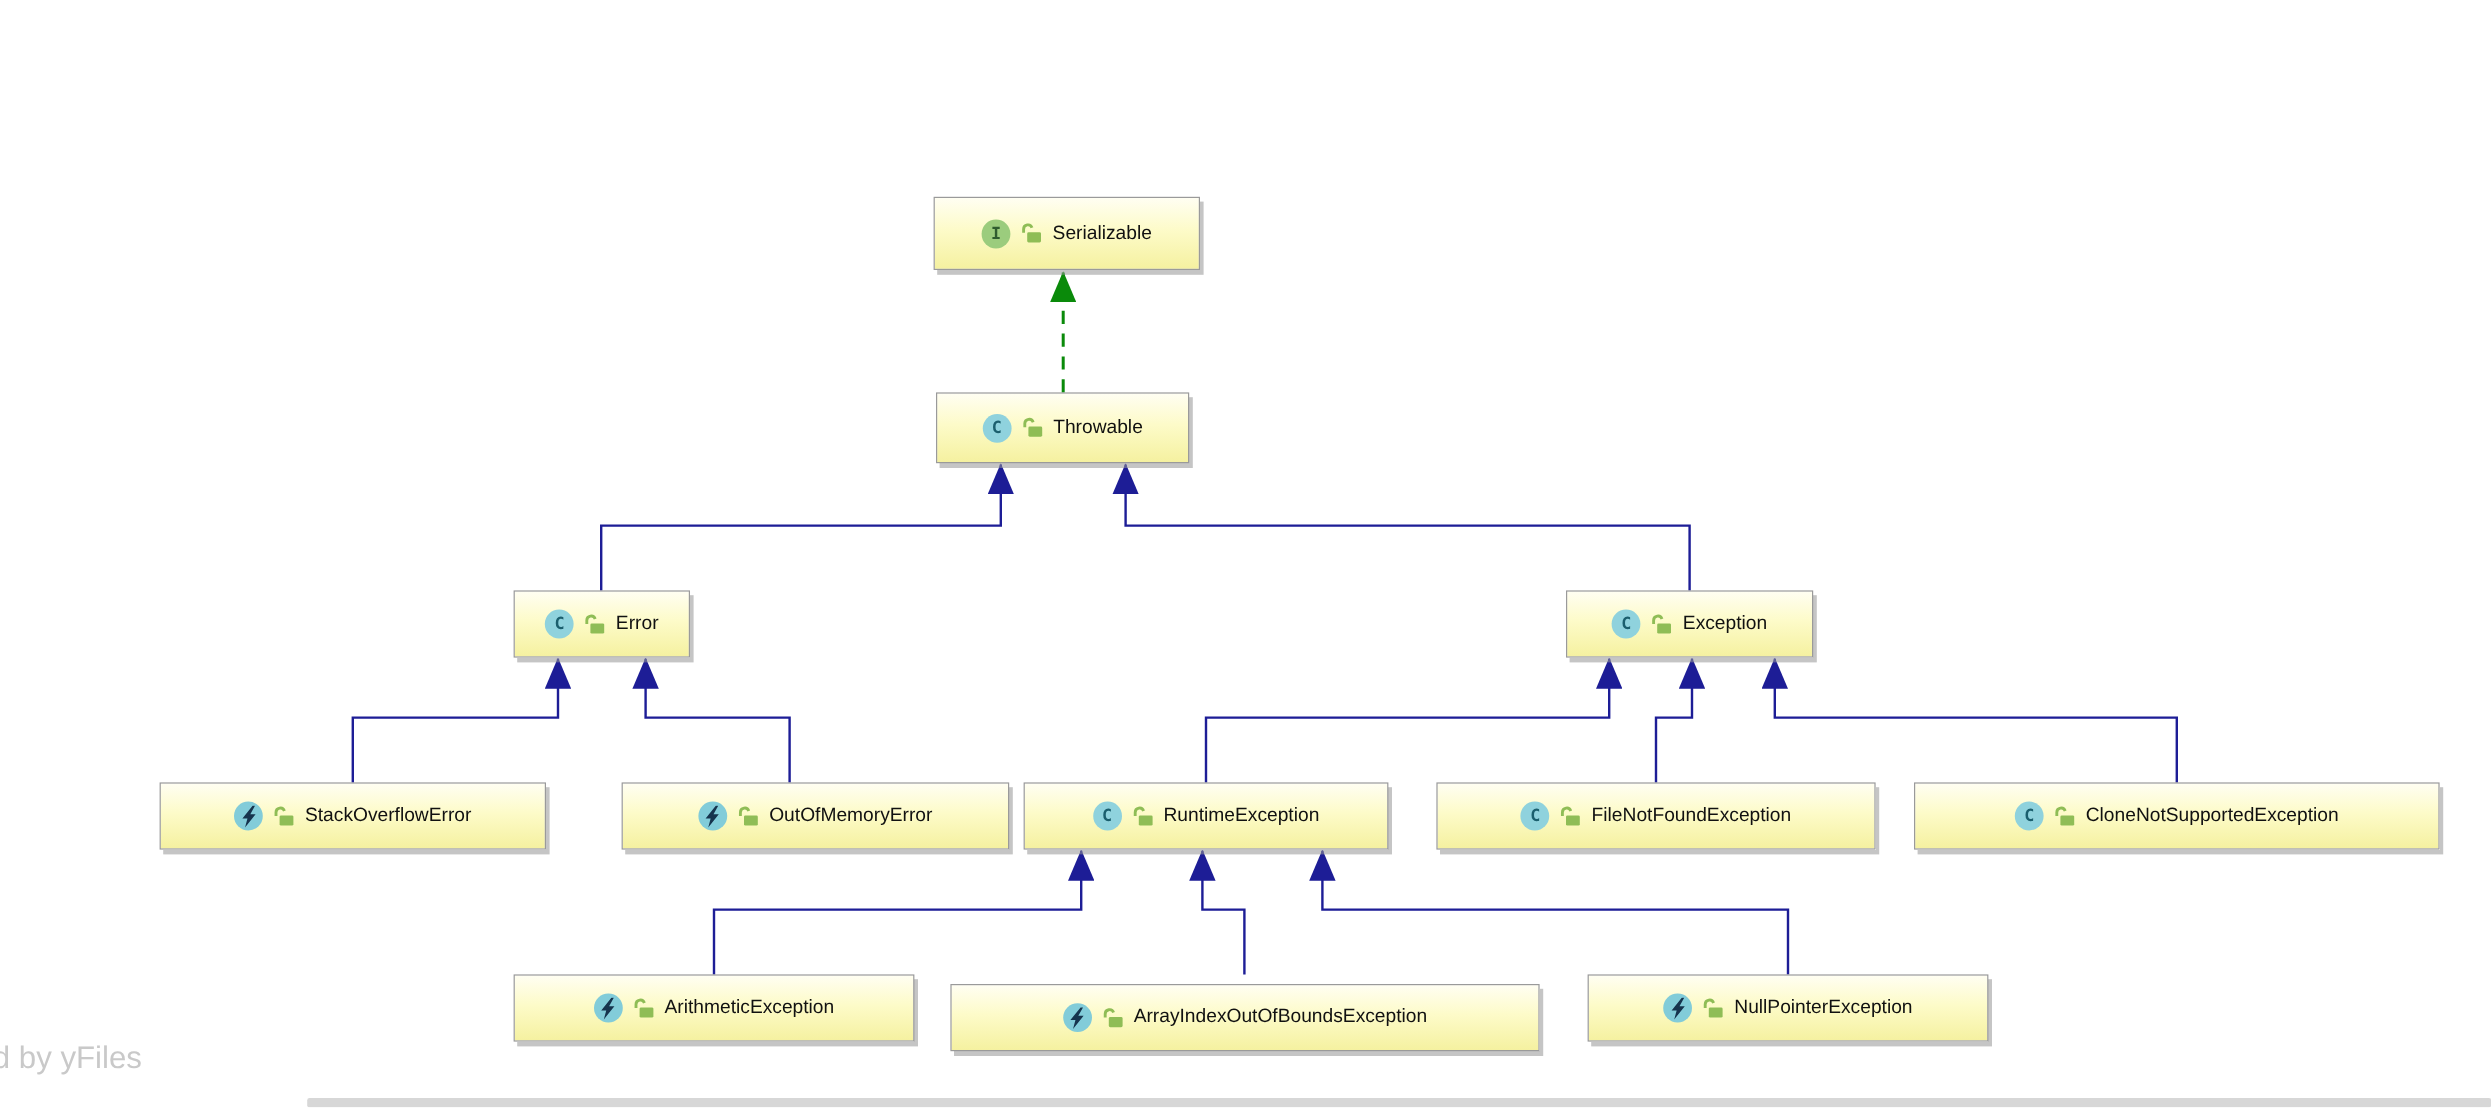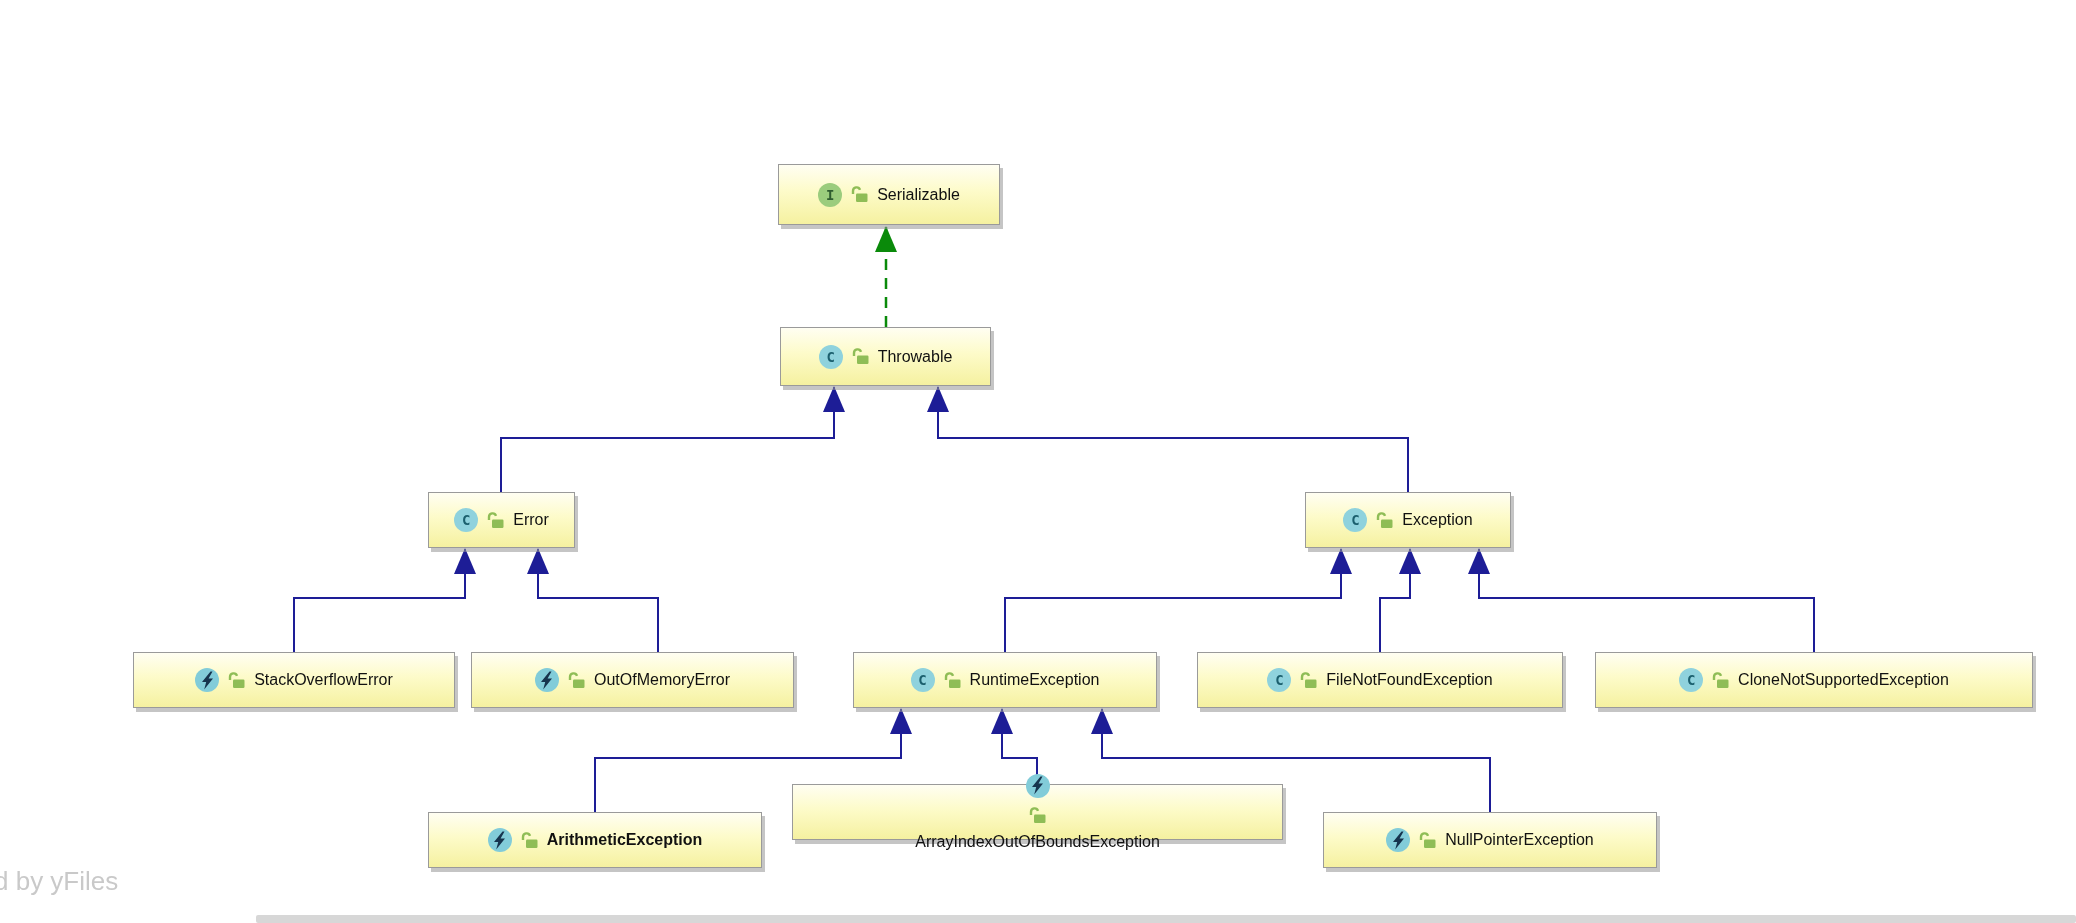--- a/index.html
+++ b/index.html
@@ -126,21 +126,21 @@
           </svg>
         </span>
         <span class="lock">
           <svg width="19" height="19" viewBox="0 0 19 19">
             <path d="M3,9 V6 a3.6,3.6 0 0 1 7,-1.2" fill="none" stroke="#8fbd56" stroke-width="2.4"></path>
             <rect x="6" y="8.5" width="11.5" height="8.5" rx="1.2" fill="#8fbd56"></rect>
           </svg>
         </span>
         <span class="label">StackOverflowError</span>
       </div>
-      <div class="node" style="left: 471px; top: 652px; width: 323px; height: 56px;">
+      <div class="node" style="left: 518px; top: 652px; width: 323px; height: 56px;">
         <span class="badge exception-icon">
           <svg width="15" height="19" viewBox="0 0 15 19">
             <path d="M10.5,0.5 L2,11 h4.2 L4.2,18.5 L13,7.5 H8.6 L12.5,0.5 Z" fill="#16344e"></path>
           </svg>
         </span>
         <span class="lock">
           <svg width="19" height="19" viewBox="0 0 19 19">
             <path d="M3,9 V6 a3.6,3.6 0 0 1 7,-1.2" fill="none" stroke="#8fbd56" stroke-width="2.4"></path>
             <rect x="6" y="8.5" width="11.5" height="8.5" rx="1.2" fill="#8fbd56"></rect>
           </svg>
@@ -170,35 +170,35 @@
       <div class="node" style="left: 1595px; top: 652px; width: 438px; height: 56px;">
         <span class="badge class-icon">C</span>
         <span class="lock">
           <svg width="19" height="19" viewBox="0 0 19 19">
             <path d="M3,9 V6 a3.6,3.6 0 0 1 7,-1.2" fill="none" stroke="#8fbd56" stroke-width="2.4"></path>
             <rect x="6" y="8.5" width="11.5" height="8.5" rx="1.2" fill="#8fbd56"></rect>
           </svg>
         </span>
         <span class="label">CloneNotSupportedException</span>
       </div>
-      <div class="node" style="left: 428px; top: 812px; width: 334px; height: 56px; font-weight: bold;">
+      <div class="node" style="left: 428px; top: 812px; width: 334px; height: 56px;">
         <span class="badge exception-icon">
           <svg width="15" height="19" viewBox="0 0 15 19">
             <path d="M10.5,0.5 L2,11 h4.2 L4.2,18.5 L13,7.5 H8.6 L12.5,0.5 Z" fill="#16344e"></path>
           </svg>
         </span>
         <span class="lock">
           <svg width="19" height="19" viewBox="0 0 19 19">
             <path d="M3,9 V6 a3.6,3.6 0 0 1 7,-1.2" fill="none" stroke="#8fbd56" stroke-width="2.4"></path>
             <rect x="6" y="8.5" width="11.5" height="8.5" rx="1.2" fill="#8fbd56"></rect>
           </svg>
         </span>
         <span class="label">ArithmeticException</span>
       </div>
-      <div class="node" style="left: 792px; top: 784px; width: 491px; height: 56px; flex-direction: column;">
+      <div class="node" style="left: 792px; top: 820px; width: 491px; height: 56px;">
         <span class="badge exception-icon">
           <svg width="15" height="19" viewBox="0 0 15 19">
             <path d="M10.5,0.5 L2,11 h4.2 L4.2,18.5 L13,7.5 H8.6 L12.5,0.5 Z" fill="#16344e"></path>
           </svg>
         </span>
         <span class="lock">
           <svg width="19" height="19" viewBox="0 0 19 19">
             <path d="M3,9 V6 a3.6,3.6 0 0 1 7,-1.2" fill="none" stroke="#8fbd56" stroke-width="2.4"></path>
             <rect x="6" y="8.5" width="11.5" height="8.5" rx="1.2" fill="#8fbd56"></rect>
           </svg>

